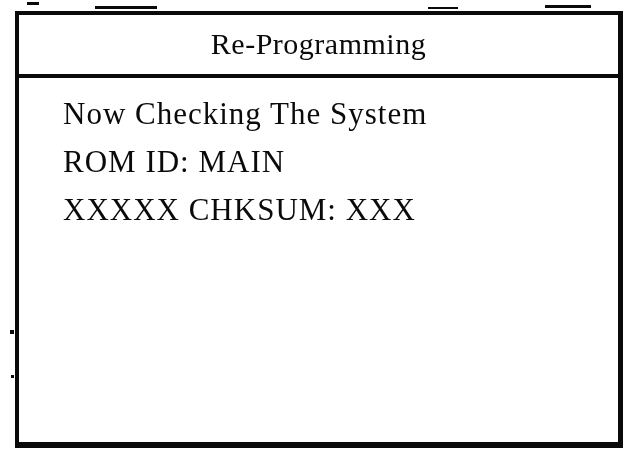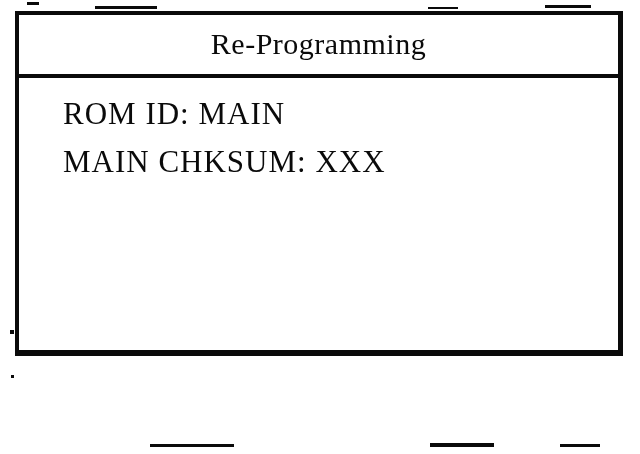--- a/index.html
+++ b/index.html
@@ -13,21 +13,21 @@
     position: relative;
     overflow: hidden;
     font-family: "Liberation Serif", serif;
     color: #0a0a0a;
   }
   .dialog-frame {
     position: absolute;
     left: 15px;
     top: 11px;
     width: 608px;
-    height: 345px;
+    height: 437px;
     box-sizing: border-box;
     border-style: solid;
     border-color: #0a0a0a;
     border-width: 4px 5px 6px 4px;
     background: #ffffff;
   }
   .title-bar {
     box-sizing: border-box;
     height: 63px;
     border-bottom: 4px solid #0a0a0a;
@@ -66,22 +66,23 @@
   .sa9 { left: 11px;  top: 375px; width: 3px;  height: 3px; }
 </style>
 </head>
 <body>
 
 <div class="dialog-frame">
   <div class="title-bar">
     <span class="title-text">Re-Programming</span>
   </div>
   <div class="dialog-body">
+    <div class="status-line">Now Checking The System</div>
     <div class="status-line">ROM ID: MAIN</div>
-    <div class="status-line">MAIN CHKSUM: XXX</div>
+    <div class="status-line">XXXXX CHKSUM: XXX</div>
   </div>
 </div>
 
 <div class="scan-artifact sa1"></div>
 <div class="scan-artifact sa2"></div>
 <div class="scan-artifact sa3"></div>
 <div class="scan-artifact sa4"></div>
 <div class="scan-artifact sa5"></div>
 <div class="scan-artifact sa6"></div>
 <div class="scan-artifact sa7"></div>

